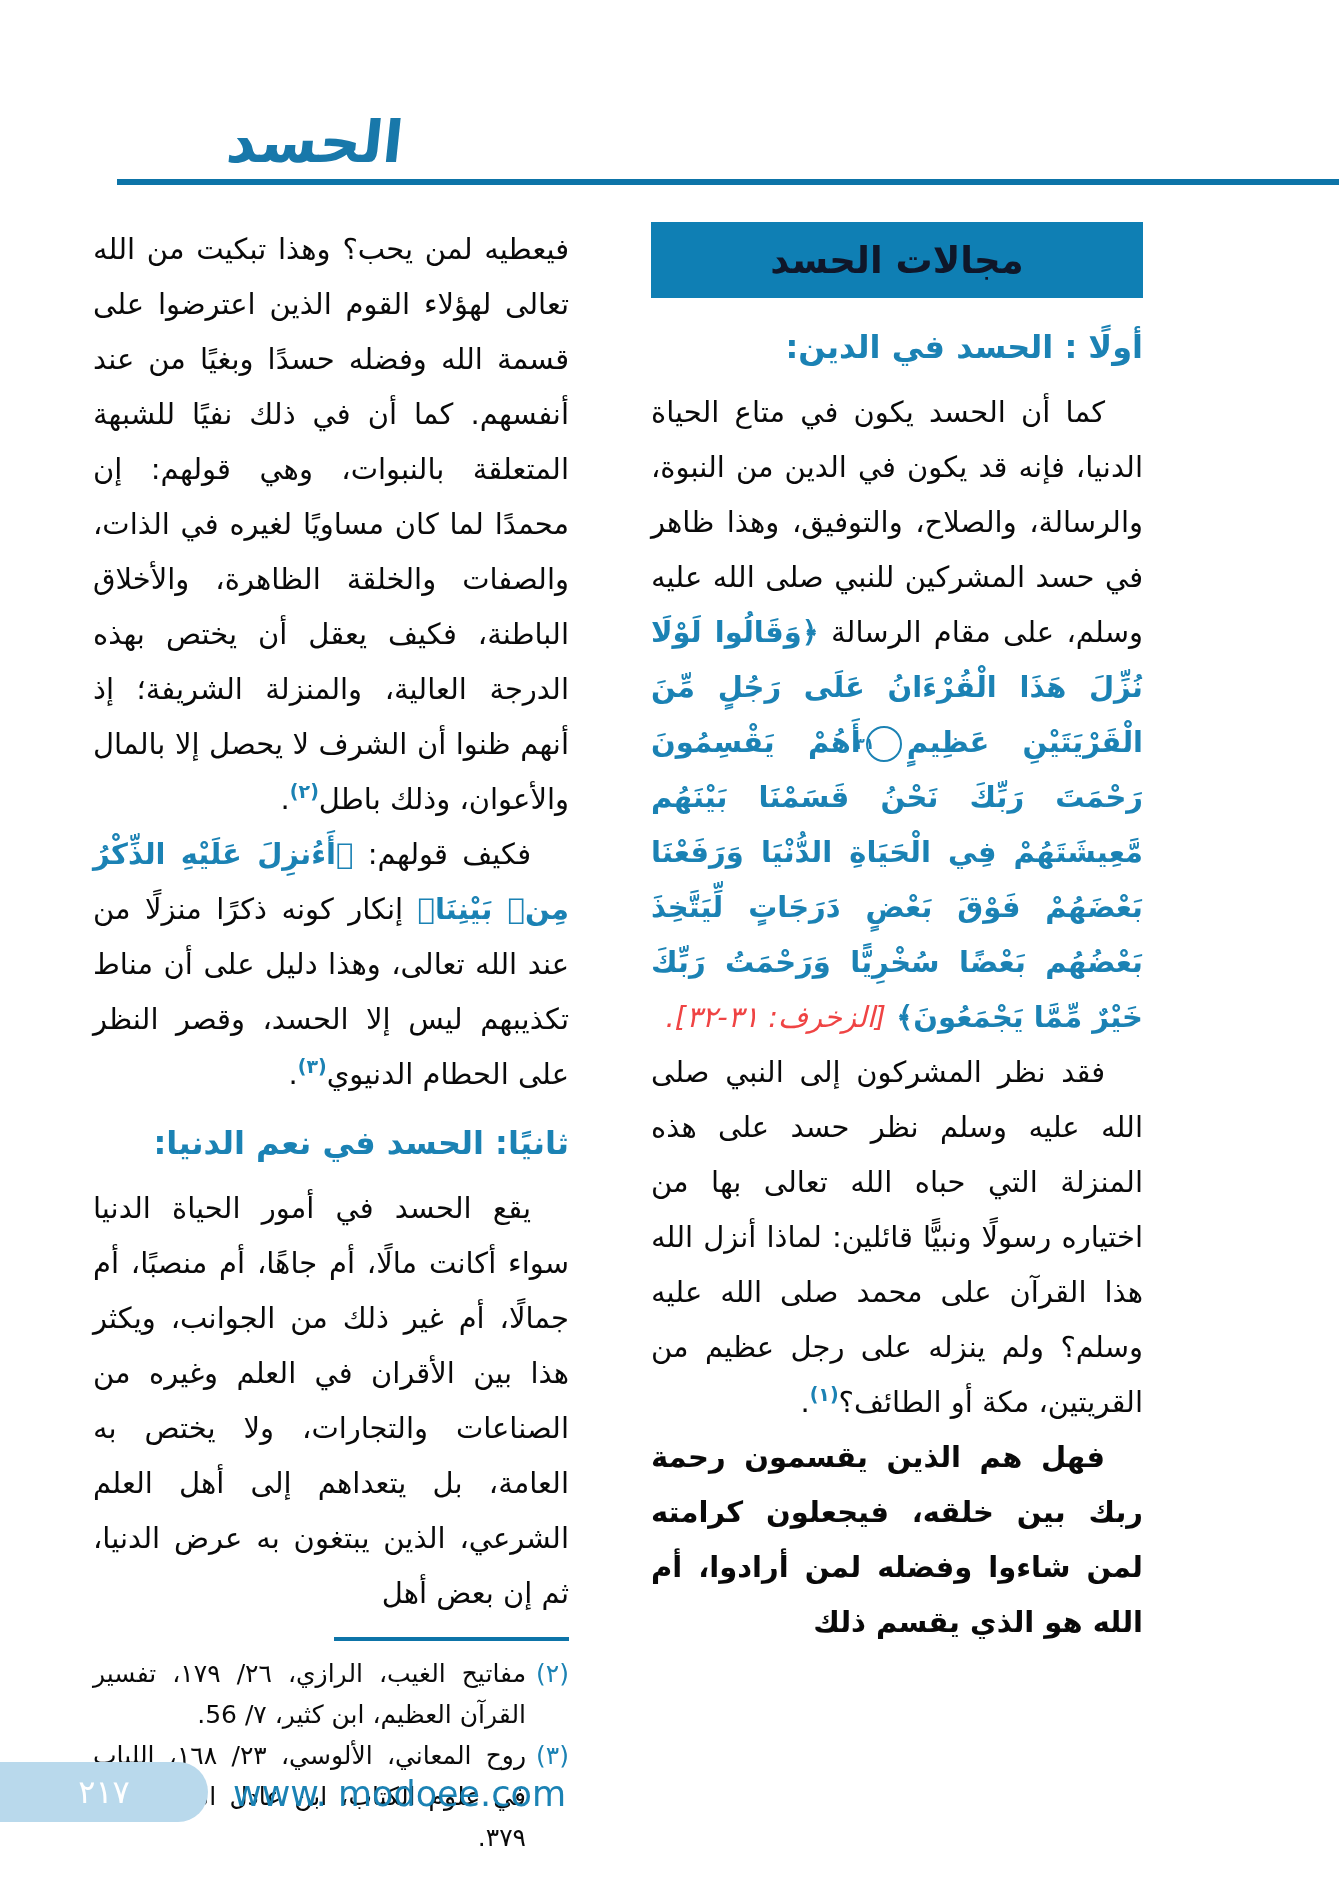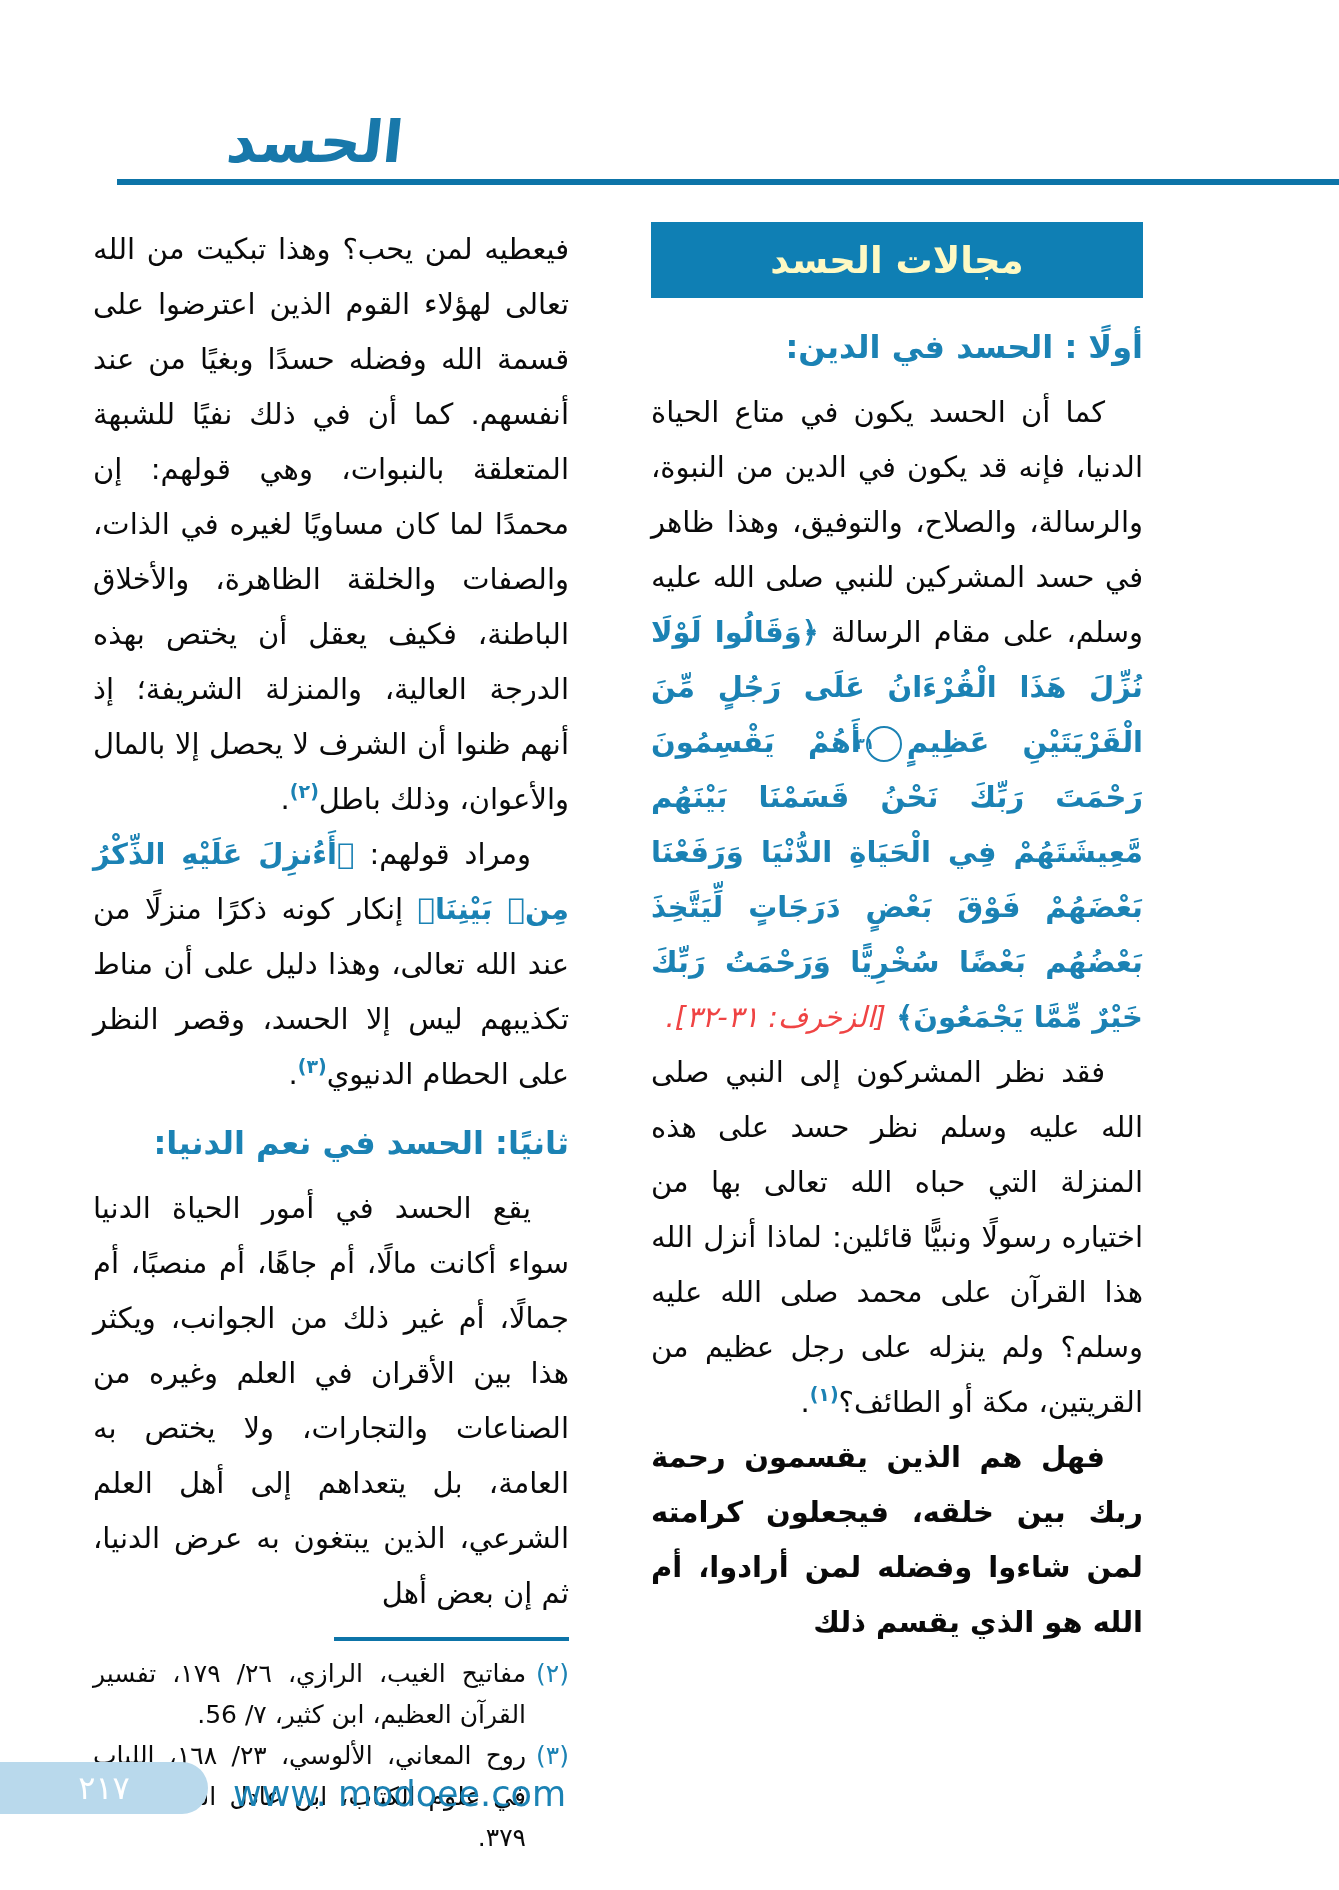--- a/index.html
+++ b/index.html
@@ -34,21 +34,21 @@
   .col { font-size:29px; line-height:55px; text-align:justify; }
   .col-right { width:492px; }
   .col-left  { width:476px; }
   p.body { text-align:justify; margin:0; }
   .indent { text-indent:38px; }
   
   .section-box {
     height:76px; margin-bottom:22px;
     background:#0f7fb4;
     display:flex; align-items:center; justify-content:center;
-    color:#fef9c3; font-size:37px; font-weight:bold;
+    color:#0f172a; font-size:37px; font-weight:bold;
   }
   .blue-heading {
     color:#1b82b4; font-weight:bold; font-size:32px;
     margin:14px 0 10px 0; text-align:right;
   }
   .quran { color:#1b82b4; font-weight:bold; }
   .ayah-circle {
     display:inline-flex; align-items:center; justify-content:center;
     width:36px; height:36px;
     border:2px solid #1b82b4; border-radius:50%;
@@ -68,21 +68,21 @@
   }
   .footnote {
     display:flex; gap:10px;
     font-size:25px; line-height:41px; text-align:justify;
   }
   .fn-marker { color:#1b82b4; white-space:nowrap; flex:0 0 auto; }
   .fn-text { flex:1 1 auto; }
   
   .page-pill {
     position:absolute; left:0; top:1762px;
-    width:208px; height:52px;
+    width:208px; height:60px;
     background:#b9d9ec;
     border-radius:0 36px 36px 0;
     display:flex; align-items:center; justify-content:center;
     color:#ffffff; font-size:32px; letter-spacing:6px;
   }
   .site-url {
     position:absolute; left:233px; top:1774px;
     color:#1b82b4; font-size:35px; font-weight:500;
     direction:ltr; text-decoration:none;
     font-family:"DejaVu Sans", sans-serif;
@@ -113,21 +113,21 @@
       <p class="body indent"><span>فقد نظر المشركون إلى النبي صلى الله عليه وسلم نظر حسد على هذه المنزلة التي حباه الله تعالى بها من اختياره رسولًا ونبيًّا قائلين: لماذا أنزل الله هذا القرآن على محمد صلى الله عليه وسلم؟ ولم ينزله على رجل عظيم من القريتين، مكة أو الطائف؟</span><sup class="fn-ref">(١)</sup><span>.</span></p>
 
       <p class="body indent bold-para"><span>فهل هم الذين يقسمون رحمة ربك بين خلقه، فيجعلون كرامته لمن شاءوا وفضله لمن أرادوا، أم الله هو الذي يقسم ذلك</span></p>
 
     </div>
 
     <div class="col col-left">
 
       <p class="body"><span>فيعطيه لمن يحب؟ وهذا تبكيت من الله تعالى لهؤلاء القوم الذين اعترضوا على قسمة الله وفضله حسدًا وبغيًا من عند أنفسهم. كما أن في ذلك نفيًا للشبهة المتعلقة بالنبوات، وهي قولهم: إن محمدًا لما كان مساويًا لغيره في الذات، والصفات والخلقة الظاهرة، والأخلاق الباطنة، فكيف يعقل أن يختص بهذه الدرجة العالية، والمنزلة الشريفة؛ إذ أنهم ظنوا أن الشرف لا يحصل إلا بالمال والأعوان، وذلك باطل</span><sup class="fn-ref">(٢)</sup><span>.</span></p>
 
-      <p class="body indent"><span>ومراد قولهم: </span><span class="quran">﴿أَءُنزِلَ عَلَيْهِ الذِّكْرُ مِنۢ بَيْنِنَا﴾</span><span> إنكار كونه ذكرًا منزلًا من عند الله تعالى، وهذا دليل على أن مناط تكذيبهم ليس إلا الحسد، وقصر النظر على الحطام الدنيوي</span><sup class="fn-ref">(٣)</sup><span>.</span></p>
+      <p class="body indent"><span>فكيف قولهم: </span><span class="quran">﴿أَءُنزِلَ عَلَيْهِ الذِّكْرُ مِنۢ بَيْنِنَا﴾</span><span> إنكار كونه ذكرًا منزلًا من عند الله تعالى، وهذا دليل على أن مناط تكذيبهم ليس إلا الحسد، وقصر النظر على الحطام الدنيوي</span><sup class="fn-ref">(٣)</sup><span>.</span></p>
 
       <div class="blue-heading">ثانيًا: الحسد في نعم الدنيا:</div>
 
       <p class="body indent"><span>يقع الحسد في أمور الحياة الدنيا سواء أكانت مالًا، أم جاهًا، أم منصبًا، أم جمالًا، أم غير ذلك من الجوانب، ويكثر هذا بين الأقران في العلم وغيره من الصناعات والتجارات، ولا يختص به العامة، بل يتعداهم إلى أهل العلم الشرعي، الذين يبتغون به عرض الدنيا، ثم إن بعض أهل</span></p>
 
       <div class="fn-rule"></div>
 
       <div class="footnote">
         <span class="fn-marker">(٢)</span>
         <span class="fn-text">مفاتيح الغيب، الرازي، ٢٦/ ١٧٩، تفسير القرآن العظيم، ابن كثير، ٧/ 56.</span>

